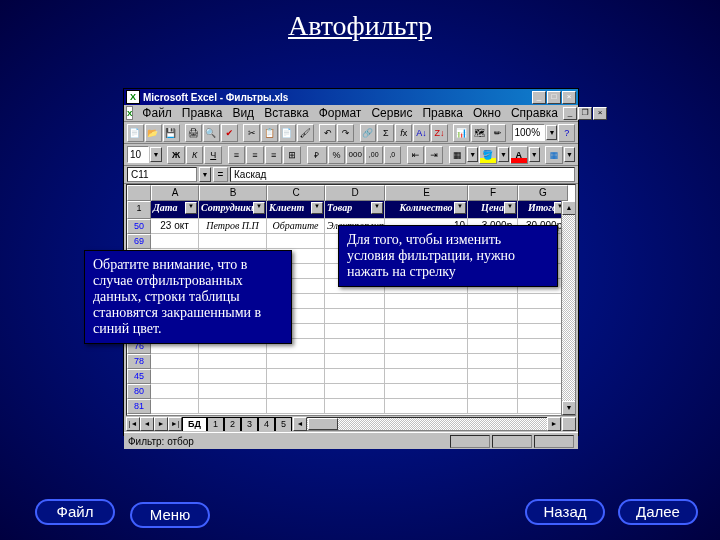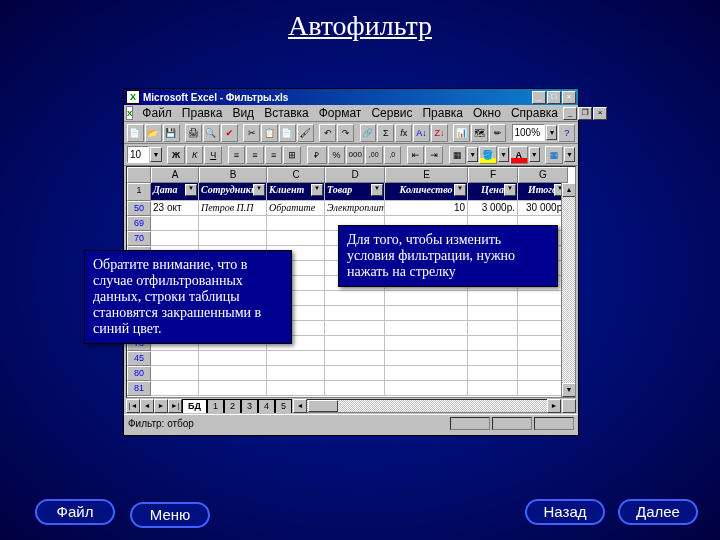--- a/index.html
+++ b/index.html
@@ -39,21 +39,21 @@
   .col-headers { display: flex; height: 16px; }
   .corner { width: 24px; height: 16px; background: #c0c0c0; border: 1px solid; border-color: #fff #808080 #808080 #fff; }
   .col-h { height: 16px; background: #c0c0c0; border: 1px solid; border-color: #fff #808080 #808080 #fff; text-align: center; font-size: 10px; line-height: 14px; }
   .row { display: flex; height: 15px; }
   .row-h { width: 24px; background: #c0c0c0; border: 1px solid; border-color: #fff #808080 #808080 #fff; text-align: center; font-size: 9px; line-height: 13px; }
   .row-h.filtered { color: #0000ff; }
   .cell { border-right: 1px solid #c0c0c0; border-bottom: 1px solid #c0c0c0; font-size: 9px; padding: 1px 2px; overflow: hidden; white-space: nowrap; }
   .header-row .cell { background: #000060; color: #fff; font-weight: bold; font-style: italic; position: relative; font-family: "Times New Roman", serif; font-size: 10px; }
   .filter-arrow { position: absolute; right: 1px; top: 1px; width: 12px; height: 12px; background: #c0c0c0; border: 1px solid; border-color: #fff #404040 #404040 #fff; }
   .filter-arrow::after { content: "▼"; color: #000; font-size: 6px; position: absolute; left: 2px; top: 0px; font-style: normal; }
-  .data-row .cell { font-family: "Times New Roman", serif; font-style: italic; font-size: 10px; }
+  .data-row .cell { font-family: "Times New Roman", serif; font-style: italic; font-size: 10px; text-align: center; }
   .cell.num { text-align: right; font-style: normal; font-family: Arial, sans-serif; }
   .vscroll { position: absolute; right: 0; top: 16px; bottom: 0; width: 14px; background: #c0c0c0; border-left: 1px solid #808080; }
   .scroll-btn { width: 14px; height: 14px; background: #c0c0c0; border: 1px solid; border-color: #fff #404040 #404040 #fff; font-size: 7px; text-align: center; line-height: 11px; }
   .vscroll .track { background: repeating-conic-gradient(#c0c0c0 0% 25%, #fff 0% 50%) 0 0/2px 2px; height: calc(100% - 28px); }
   .tabs-row { height: 16px; background: #c0c0c0; display: flex; align-items: center; margin: 0 2px; }
   .tab-nav { width: 14px; height: 14px; background: #c0c0c0; border: 1px solid; border-color: #fff #404040 #404040 #fff; font-size: 7px; text-align: center; line-height: 11px; }
   .sheet-tab { background: #fff; border: 1px solid #000; border-bottom: none; padding: 0 5px; font-size: 9px; height: 14px; line-height: 13px; }
   .sheet-tab.inactive { background: #c0c0c0; }
   .hscroll-track { flex: 1; height: 14px; background: repeating-conic-gradient(#c0c0c0 0% 25%, #fff 0% 50%) 0 0/2px 2px; border: 1px inset #808080; margin: 0 1px; position: relative; }
   .hscroll-thumb { position: absolute; left: 0; top: 0; width: 30px; height: 12px; background: #c0c0c0; border: 1px solid; border-color: #fff #404040 #404040 #fff; }
@@ -179,20 +179,26 @@
     <div class="tb-arrow">▼</div>
     <div class="tb-btn" style="background:linear-gradient(#c0c0c0 70%,#f00 70%)">
         <b>A</b>
       </div>
     <div class="tb-arrow">▼</div>
     <div class="tb-sep"></div>
     <div class="tb-btn" style="color:#06c">▦</div>
     <div class="tb-arrow">▼</div>
   </div>
 
+  <div class="name-fx-row">
+    <div class="name-box">C11</div>
+    <div class="tb-arrow">▼</div>
+    <div class="fx-eq">=</div>
+    <div class="formula-bar">Каскад</div>
+  </div>
 
   <div class="grid-area">
     <div class="col-headers">
       <div class="corner"></div>
       <div class="col-h" style="width:48px">A</div>
       <div class="col-h" style="width:68px">B</div>
       <div class="col-h" style="width:58px">C</div>
       <div class="col-h" style="width:60px">D</div>
       <div class="col-h" style="width:83px">E</div>
       <div class="col-h" style="width:50px">F</div>

